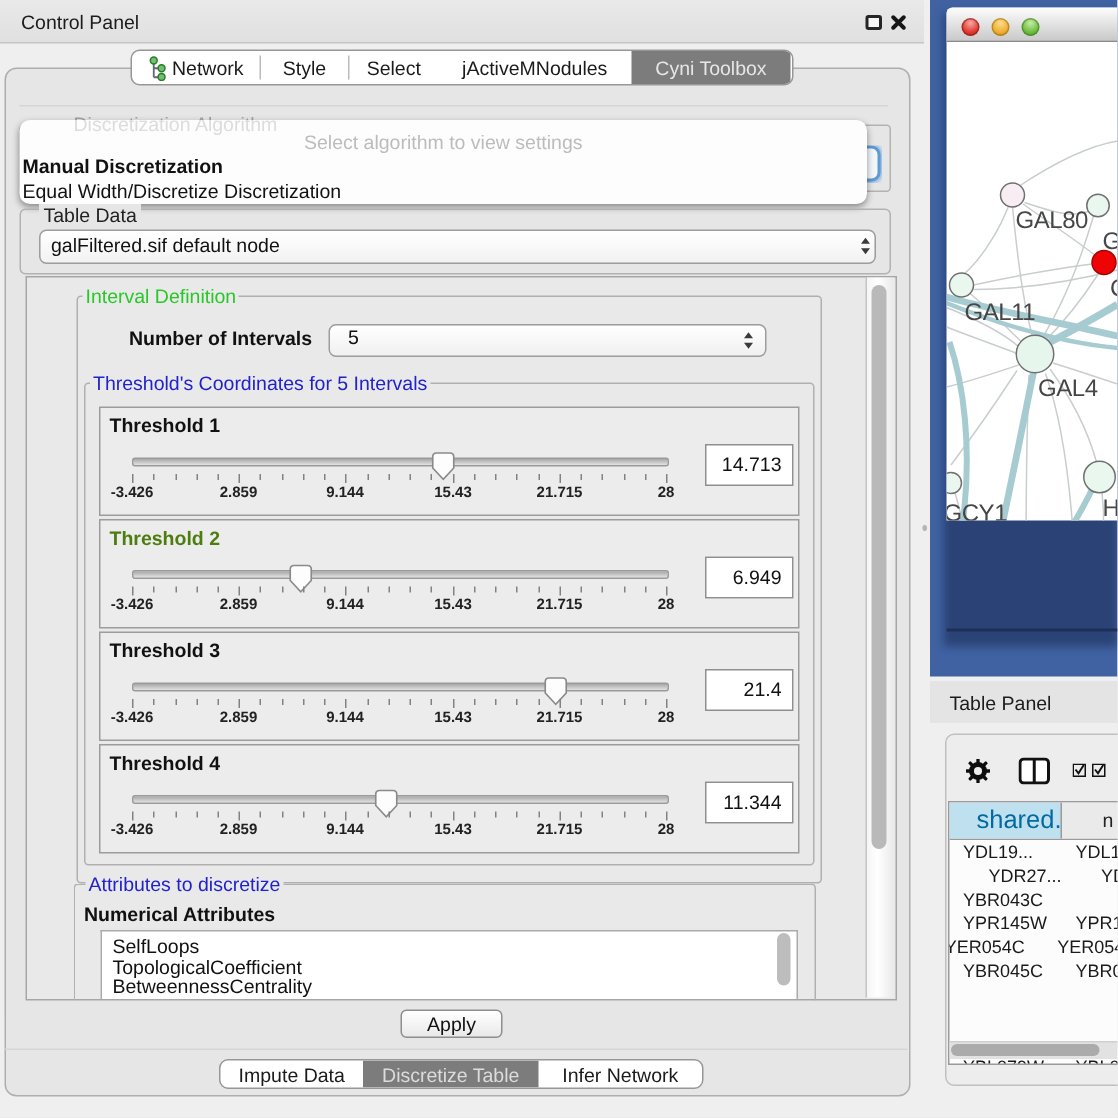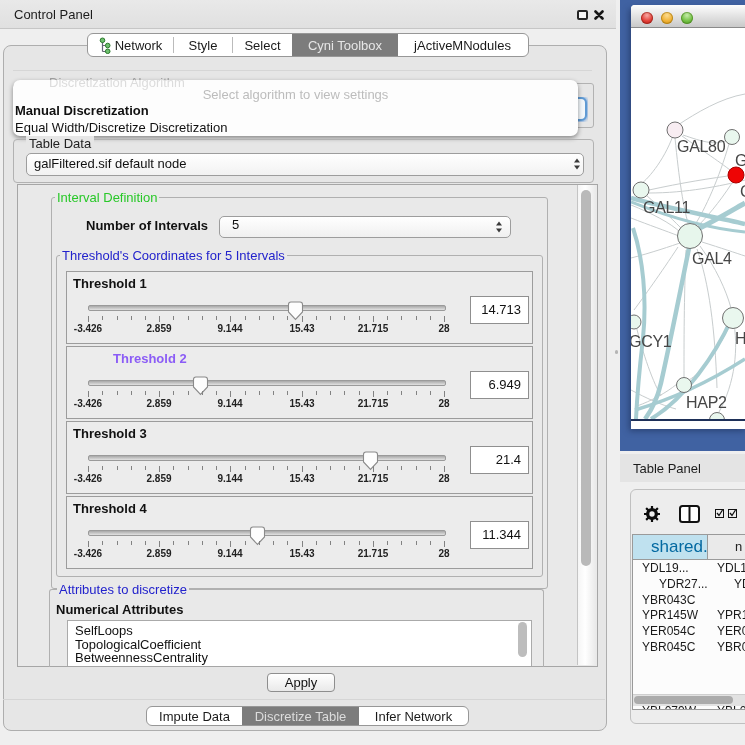--- a/index.html
+++ b/index.html
@@ -26,22 +26,22 @@
         <circle cx="3.5" cy="3.3" r="2.3" fill="#6fc06f" stroke="#2c7a2c" stroke-width="1"></circle>
         <circle cx="8.7" cy="8.5" r="2.3" fill="#6fc06f" stroke="#2c7a2c" stroke-width="1"></circle>
         <circle cx="8.7" cy="14.3" r="2.3" fill="#6fc06f" stroke="#2c7a2c" stroke-width="1"></circle>
       </svg>
     <span>Network</span>
     </div>
   <div style="width:0;border-left:1px solid #bbb;margin:3px 0;"></div>
   <div style="width:58px;display:flex;align-items:center;justify-content:center;text-align:right;">Style</div>
   <div style="width:0;border-left:1px solid #bbb;margin:3px 0;"></div>
   <div style="width:59px;display:flex;align-items:center;justify-content:center;">Select</div>
+  <div style="width:129px;display:flex;align-items:center;justify-content:center;">jActiveMNodules</div>
   <div style="width:106px;display:flex;align-items:center;justify-content:center;background:#7c7c7c;color:#e6e6e6;">Cyni Toolbox</div>
-  <div style="width:129px;display:flex;align-items:center;justify-content:center;">jActiveMNodules</div>
 </div>
 
 <div class="abs" style="left:13px;top:70px;width:579px;height:1px;background:#d6d6d6;"></div>
 <div class="abs" style="left:13px;top:83px;width:579px;height:43px;border:1px solid #b2b2b2;border-radius:3px;"></div>
 <div class="abs" style="left:46px;top:75px;font-size:13px;color:#a2a2a2;background:#e6e6e6;padding:0 3px;clip-path:inset(0 0 10px 0);">Discretization Algorithm</div>
 
 <div class="abs" style="left:560px;top:97px;width:28px;height:25px;clip-path:inset(0 0 0 18px);">
     <div style="width:23px;height:20px;background:#f2f7fb;border:2px solid #5f9ad3;border-radius:6px;box-shadow:0 0 3px 1px rgba(90,150,220,0.75);"></div>
   </div>
 
@@ -110,21 +110,21 @@
 <div class="abs" style="left:63px;top:323px;width:50px;text-align:center;font-size:10px;font-weight:bold;color:#222;">-3.426</div>
 <div class="abs" style="left:134px;top:323px;width:50px;text-align:center;font-size:10px;font-weight:bold;color:#222;">2.859</div>
 <div class="abs" style="left:205px;top:323px;width:50px;text-align:center;font-size:10px;font-weight:bold;color:#222;">9.144</div>
 <div class="abs" style="left:277px;top:323px;width:50px;text-align:center;font-size:10px;font-weight:bold;color:#222;">15.43</div>
 <div class="abs" style="left:348px;top:323px;width:50px;text-align:center;font-size:10px;font-weight:bold;color:#222;">21.715</div>
 <div class="abs" style="left:419px;top:323px;width:50px;text-align:center;font-size:10px;font-weight:bold;color:#222;">28</div>
 <div class="abs" style="left:470px;top:296px;width:57px;height:26px;background:#fff;border:1px solid #8f8f8f;"></div>
 <div class="abs" style="left:470px;top:302px;width:51px;text-align:right;font-size:13px;color:#111;">14.713</div>
 
 <div class="abs" style="left:66px;top:346px;width:465px;height:71px;background:#ececec;border:1px solid #9c9c9c;"></div>
-<div class="abs" style="left:73px;top:351px;font-size:13px;font-weight:bold;color:#8b5cf6;margin-left:40px;">Threshold 2</div>
+<div class="abs" style="left:73px;top:351px;font-size:13px;font-weight:bold;color:#4d7c0f;">Threshold 2</div>
 <div class="abs" style="left:88px;top:380px;width:356px;height:4px;background:linear-gradient(#a8a8a8,#e2e2e2);border:1px solid #9a9a9a;border-radius:2px;"></div>
 <svg class="abs" style="left:192px;top:376px;" width="17" height="20" viewBox="0 0 17 20">
     <path d="M4 1 L13 1 Q15.5 1 15.5 3.5 L15.5 11 L8.5 18.5 L1.5 11 L1.5 3.5 Q1.5 1 4 1 Z" fill="#fdfdfd" stroke="#8a8a8a" stroke-width="1.1"></path>
   </svg>
 <div class="abs" style="left:88.0px;top:391px;width:1px;height:6px;background:#828282;"></div>
 <div class="abs" style="left:102.2px;top:391px;width:1px;height:4px;background:#828282;"></div>
 <div class="abs" style="left:116.5px;top:391px;width:1px;height:4px;background:#828282;"></div>
 <div class="abs" style="left:130.7px;top:391px;width:1px;height:4px;background:#828282;"></div>
 <div class="abs" style="left:145.0px;top:391px;width:1px;height:4px;background:#828282;"></div>
 <div class="abs" style="left:159.2px;top:391px;width:1px;height:6px;background:#828282;"></div>
@@ -258,21 +258,21 @@
   <div style="width:117px;display:flex;align-items:center;justify-content:center;background:#7c7c7c;color:#dcdcdc;">Discretize Table</div>
   <div style="width:109px;display:flex;align-items:center;justify-content:center;">Infer Network</div>
 </div>
 
 <div class="abs" style="left:615px;top:350px;width:3px;height:4px;background:#b5b5b5;border-radius:1.5px;"></div>
 
 <div class="abs" style="left:620px;top:0;width:125px;height:451px;background:#4062a2;"></div>
 
 <div class="abs" style="left:629px;top:9px;width:116px;height:422px;background:rgba(10,20,50,0.40);filter:blur(3px);"></div>
 
-<div class="abs" style="left:631px;top:5px;width:114px;height:424px;background:#fff;border-radius:4px 0 0 0;overflow:hidden;">
+<div class="abs" style="left:631px;top:5px;width:114px;height:342px;background:#fff;border-radius:4px 0 0 0;overflow:hidden;">
   <div style="height:22px;background:linear-gradient(#fdfdfd,#c9c9c9);border-bottom:1px solid #8a8a8a;position:relative;">
     <div style="position:absolute;left:10px;top:7px;width:12px;height:12px;border-radius:50%;background:radial-gradient(circle at 50% 28%,#f7a9a4,#e23e36 55%,#ad1812);box-shadow:inset 0 0 0 1px rgba(130,30,20,0.55);"></div>
     <div style="position:absolute;left:30px;top:7px;width:12px;height:12px;border-radius:50%;background:radial-gradient(circle at 50% 28%,#fcdc90,#f0b135 55%,#c2830b);box-shadow:inset 0 0 0 1px rgba(150,110,10,0.55);"></div>
     <div style="position:absolute;left:50px;top:7px;width:12px;height:12px;border-radius:50%;background:radial-gradient(circle at 50% 28%,#c6ecaa,#72c043 55%,#468e1e);box-shadow:inset 0 0 0 1px rgba(70,120,30,0.55);"></div>
   </div>
   <svg width="114" height="391" viewBox="0 0 114 391" style="display:block;">
     <g fill="none" stroke="#c8cdce" stroke-width="1">
       <path d="M114 66 C 90 70, 65 85, 47 97"></path>
       <path d="M44 102 C 35 130, 18 150, 10 156"></path>
       <path d="M52 107 C 70 113, 88 120, 101 109"></path>
@@ -377,21 +377,21 @@
         <div style="flex:none;">YDR277C</div>
       </div>
     <div style="display:flex;height:15.8px;gap:45px;">
         <div style="width:75px;padding-left:9px;flex:none;overflow:hidden;">YBR043C</div>
         <div style="flex:none;">YBR043C</div>
       </div>
     <div style="display:flex;height:15.8px;">
         <div style="width:75px;padding-left:9px;flex:none;overflow:hidden;">YPR145W</div>
         <div style="flex:none;">YPR145W</div>
       </div>
-    <div style="display:flex;height:15.8px;">
+    <div style="display:flex;height:15.8px;justify-content:center;">
         <div style="width:75px;padding-left:9px;flex:none;overflow:hidden;">YER054C</div>
         <div style="flex:none;">YER054C</div>
       </div>
     <div style="display:flex;height:15.8px;">
         <div style="width:75px;padding-left:9px;flex:none;overflow:hidden;">YBR045C</div>
         <div style="flex:none;">YBR045C</div>
       </div>
     <div style="display:flex;height:15.8px;margin-top:48px;">
         <div style="width:75px;padding-left:9px;flex:none;overflow:hidden;">YBL079W</div>
         <div style="flex:none;">YBL079W</div>

